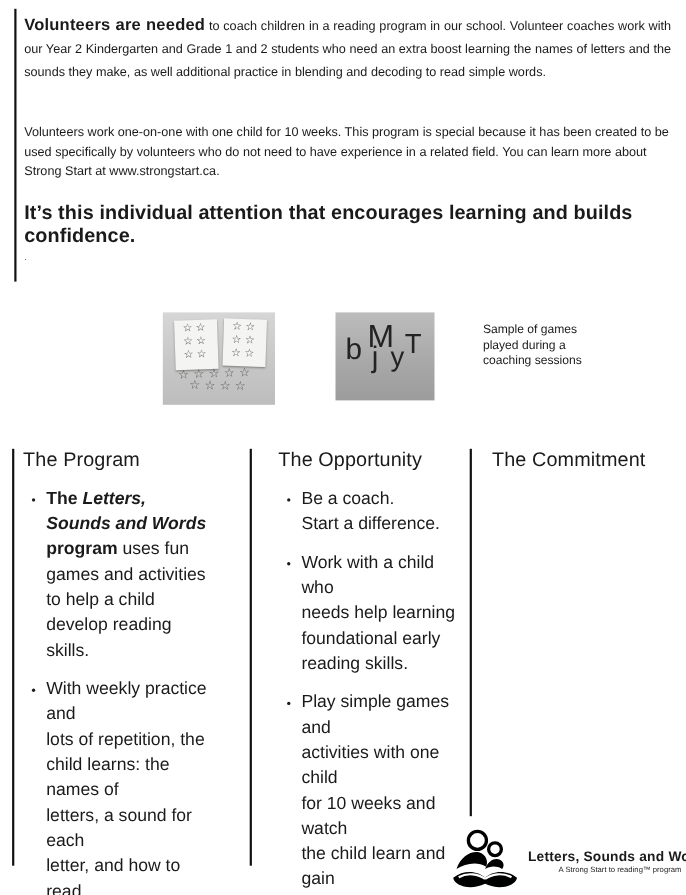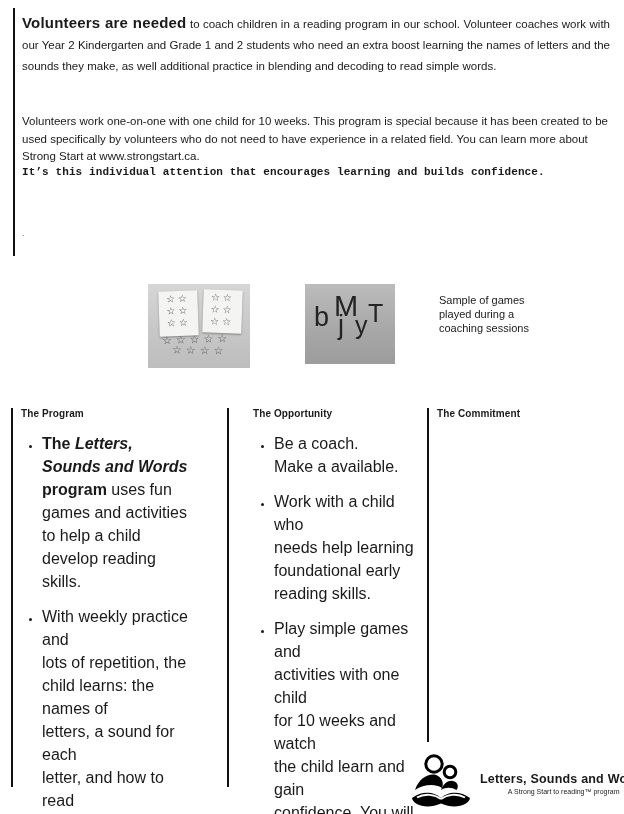--- a/index.html
+++ b/index.html
@@ -15,21 +15,21 @@
   .vline { position:absolute; width:2px; background:#111; }
   .vline-top { left:13px; top:8px; height:248px; width:2px; }
   .v1 { left:11px;  top:408px; height:379px; }
   .v2 { left:227px; top:408px; height:379px; }
   .v3 { left:427px; top:408px; height:334px; }
 
   .intro { position:absolute; left:22px; top:12px; width:588px; }
   .p1 { font-size:11.5px; line-height:21px; text-align:justify; }
   .lead15 { font-size:15px; letter-spacing:.2px; }
   .p2 { font-size:11.5px; line-height:17.5px; margin-top:36px; }
-  .subhead { font-size:11px; font-weight:bold; letter-spacing:.1px;font-family:Liberation Mono, monospace; }
+  .subhead { font-size:18px; font-weight:bold; margin-top:17px; letter-spacing:.1px; }
   .p3 { font-size:11.5px; line-height:17.5px; margin-top:15px; }
   .stray { position:absolute; left:22px; top:228px; font-size:9px; color:#8a5a24; }
 
   
   .photo { position:absolute; overflow:hidden; }
   .photo-stars {
     left:148px; top:284px; width:102px; height:84px;
     background:linear-gradient(180deg,#d6d6d6 0%,#c7c7c7 55%,#bdbdbd 100%);
   }
   .sheet {
@@ -53,29 +53,29 @@
   .t-M { left:29px; top:6px;  font-size:29px; }
   .t-j { left:33px; top:26px; font-size:27px; }
   .t-y { left:50px; top:27px; font-size:25px; }
   .t-T { left:63px; top:15px; font-size:25px; }
 
   .caption { position:absolute; left:439px; top:293px; width:100px;
              font-size:11px; line-height:14px; }
 
   
   .col { position:absolute; top:408px; }
-  .col h3 { font-size:10px; font-weight:bold; letter-spacing:.1px; }
+  .col h3 { font-size:18px; font-weight:normal; letter-spacing:.1px; }
   .col ul, .col ol { margin-top:13px; font-size:16px; line-height:23px; }
   .col ul { list-style:disc; padding-left:21px; }
   .col ol { list-style:decimal; padding-left:24px; }
   .col li { margin-bottom:12px; }
   .col li::marker { font-size:11px; }
   .col1 { left:21px;  width:168px; }
   .col2 { left:253px; width:168px; }
-  .col3 { left:437px; width:160px; }
+  .col3 { left:437px; width:160px;text-align:center; }
   .col3 ol li:nth-child(4) { line-height:29px; }
 
   
   .logo { position:absolute; left:406px; top:753px; display:flex; align-items:center; }
   .logo-icon { width:72px; height:60px; flex:0 0 auto; }
   .logo-text { margin-left:2px; }
   .logo-title { font-size:12.5px; font-weight:bold; letter-spacing:.2px; white-space:nowrap; }
   .logo-tagline { font-size:7px; text-align:center; margin-top:2px; color:#222; }
 </style>
 </head>
@@ -134,21 +134,21 @@
 words by blending
 sounds together.
 (e.g. c-a-t).</li>
     </ul>
   </section>
 
   <section class="col col2">
     <h3>The Opportunity</h3>
     <ul>
       <li class="pre">Be a coach.
-Make a available.</li>
+Start a difference.</li>
       <li class="pre">Work with a child who
 needs help learning
 foundational early
 reading skills.</li>
       <li class="pre">Play simple games and
 activities with one child
 for 10 weeks and watch
 the child learn and gain
 confidence. You will have
 a lasting impact!</li>

